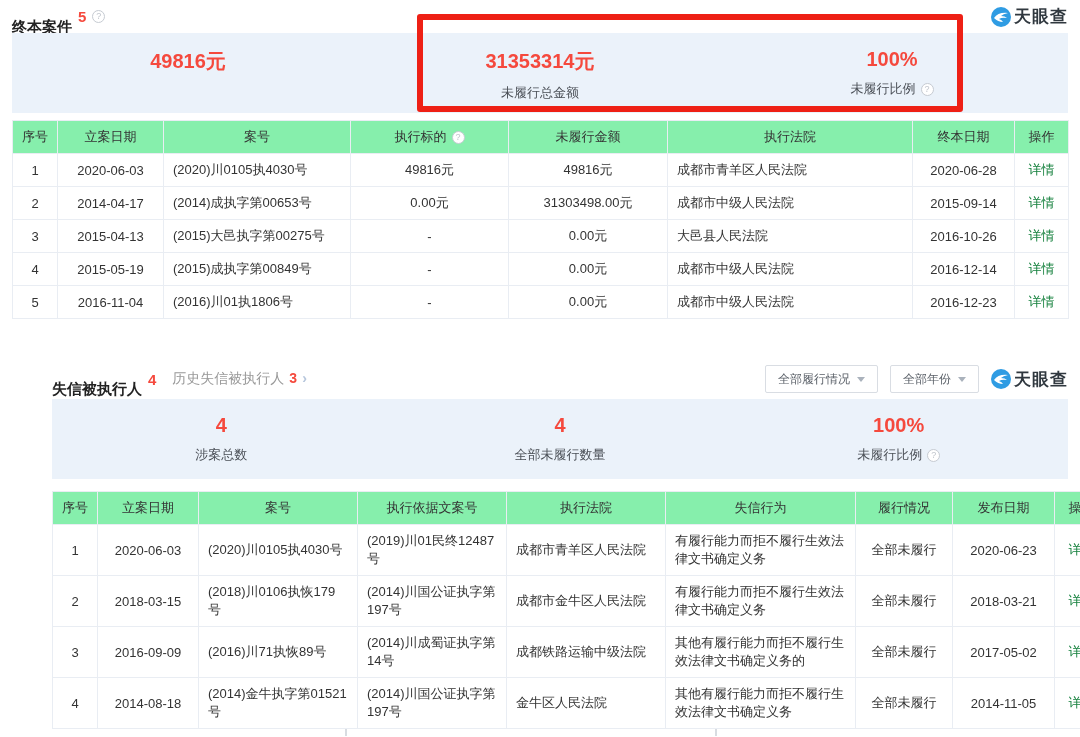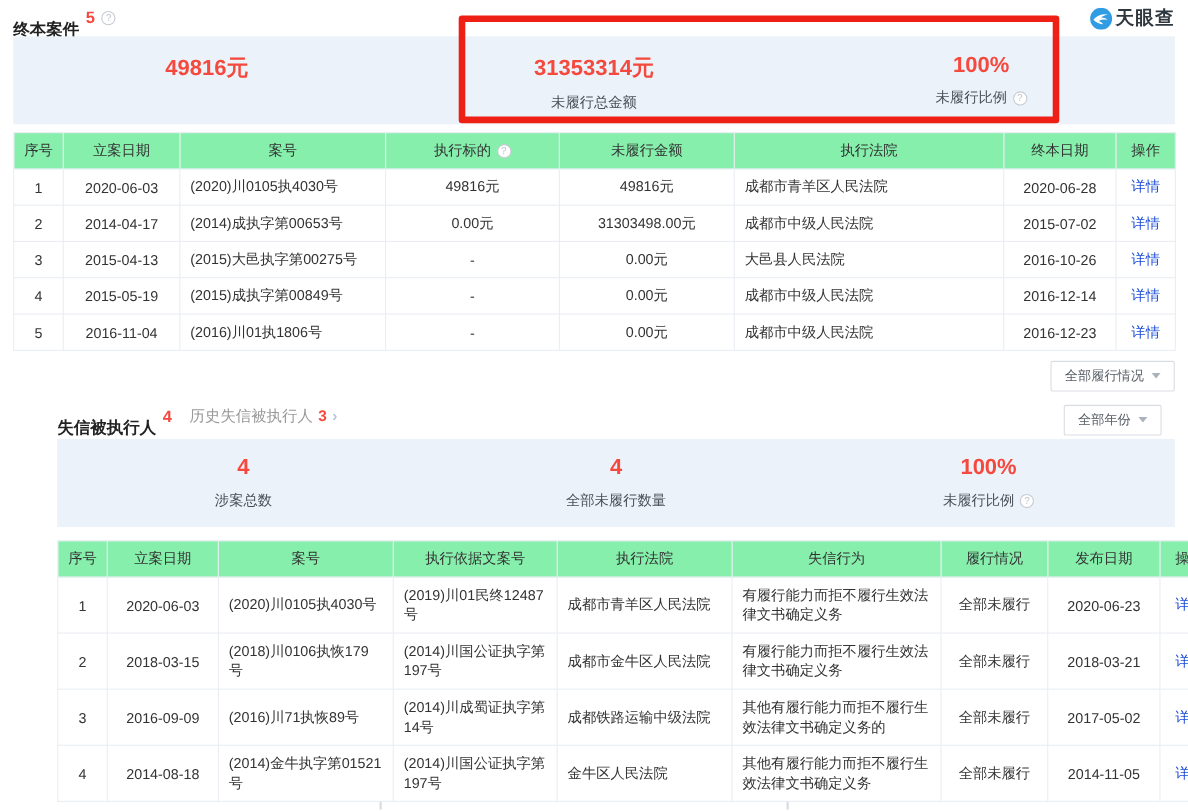--- a/index.html
+++ b/index.html
@@ -31,25 +31,25 @@
 
   
   table { border-collapse:collapse; width:1056px; table-layout:fixed; font-size:13px; }
   th, td { border:1px solid #e9edf3; text-align:center; vertical-align:middle; padding:4px 9px; }
   thead th { background:#86efac; height:33px; font-weight:normal; color:#333; }
   tbody td { background:#fff; color:#333; }
   #table1 tbody td { height:33px; }
   #table2 tbody td { height:51px; }
   #table1 td:nth-child(3), #table1 td:nth-child(6) { text-align:left; }
   #table2 td:nth-child(3), #table2 td:nth-child(4), #table2 td:nth-child(5), #table2 td:nth-child(6) { text-align:left; }
-  .detail-link { color:#1d4ed8; cursor:pointer; text-decoration:none;font-family:Liberation Mono, monospace; }
+  .detail-link { color:#15803d; cursor:pointer; text-decoration:none;font-family:Liberation Mono, monospace; }
   .th-inner { display:inline-flex; align-items:center; gap:5px; }
 
   
-  .filters { display:flex; align-items:center; gap:12px;flex-direction:column; }
+  .filters { display:flex; align-items:center; gap:12px; }
   .dropdown { height:28px; border:1px solid #d9dde3; border-radius:2px; background:#fff;
     display:flex; align-items:center; gap:7px; padding:0 12px; font-size:12px; color:#5a6068; cursor:pointer; }
   .caret { width:0; height:0; border-left:4px solid transparent; border-right:4px solid transparent;
     border-top:5px solid #aab2bc; }
 
   .sec1-table { margin-top:7px; }
   .sec2 { margin-top:42px;padding-left:40px; }
   .sec2 .sec-head { height:36px; }
   .sec2 .stats-panel { margin-top:2px; }
   .sec2-table { margin-top:12px; }
@@ -148,21 +148,21 @@
             <td>2020-06-28</td>
             <td><a class="detail-link">详情</a></td>
           </tr>
           <tr>
             <td>2</td>
             <td>2014-04-17</td>
             <td>(2014)成执字第00653号</td>
             <td>0.00元</td>
             <td>31303498.00元</td>
             <td>成都市中级人民法院</td>
-            <td>2015-07-02</td>
+            <td>2015-09-14</td>
             <td><a class="detail-link">详情</a></td>
           </tr>
           <tr>
             <td>3</td>
             <td>2015-04-13</td>
             <td>(2015)大邑执字第00275号</td>
             <td>-</td>
             <td>0.00元</td>
             <td>大邑县人民法院</td>
             <td>2016-10-26</td>

